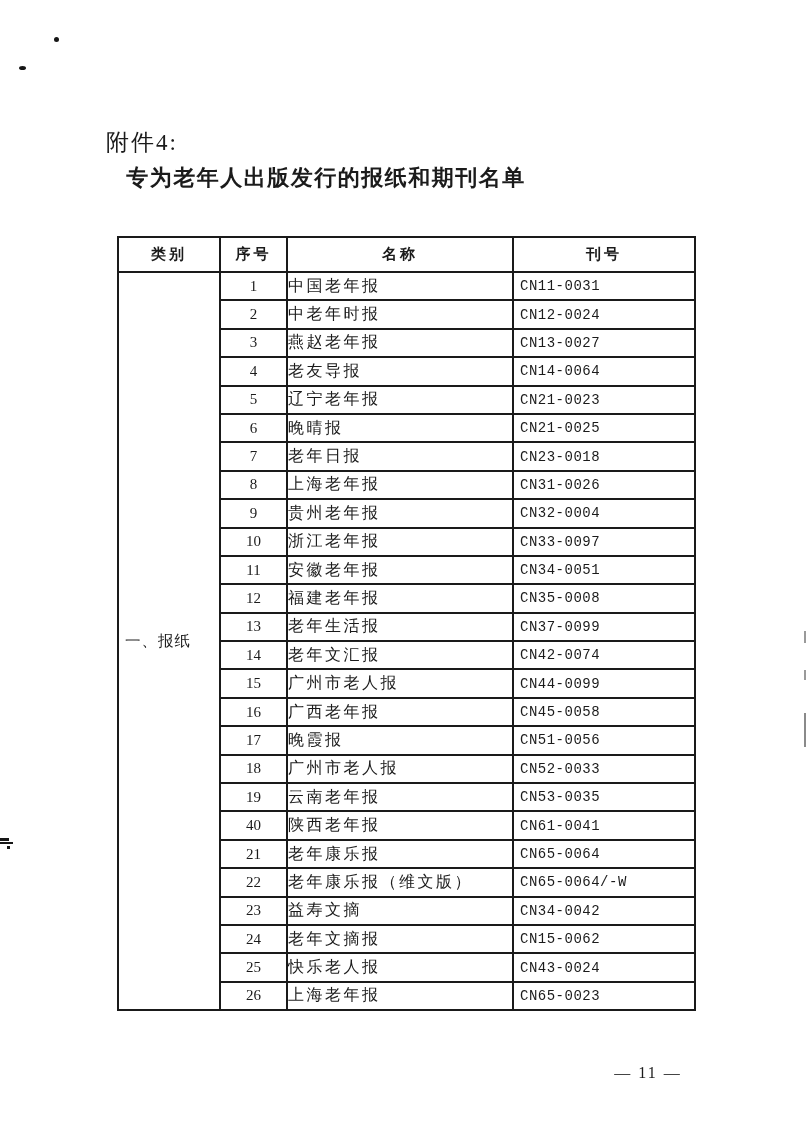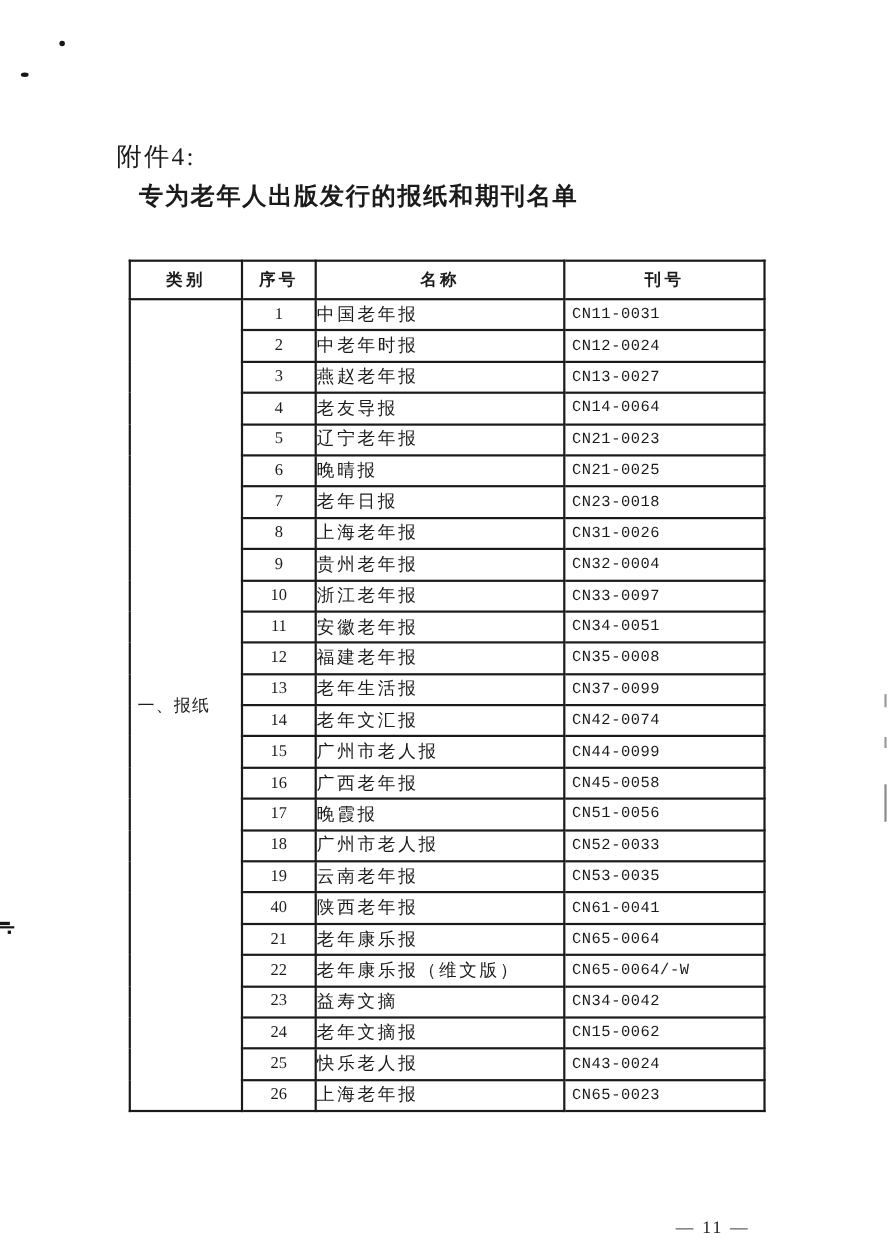--- a/index.html
+++ b/index.html
@@ -80,21 +80,21 @@
     padding-left: 6px;
     font-family: "Liberation Mono", monospace;
     font-size: 14px;
     letter-spacing: 0.5px;
     border-radius: 10px;
   }
 
   .page-number {
     position: absolute;
     left: 598px;
-    top: 1108px;
+    top: 1064px;
     width: 100px;
     text-align: center;
     font-size: 16px;
     letter-spacing: 2px;
     white-space: nowrap;
   }
 
   
   .artifact { position: absolute; background: #161616; }
   .speck-1 { left: 54px; top: 37px; width: 5px; height: 5px; border-radius: 50%; }

